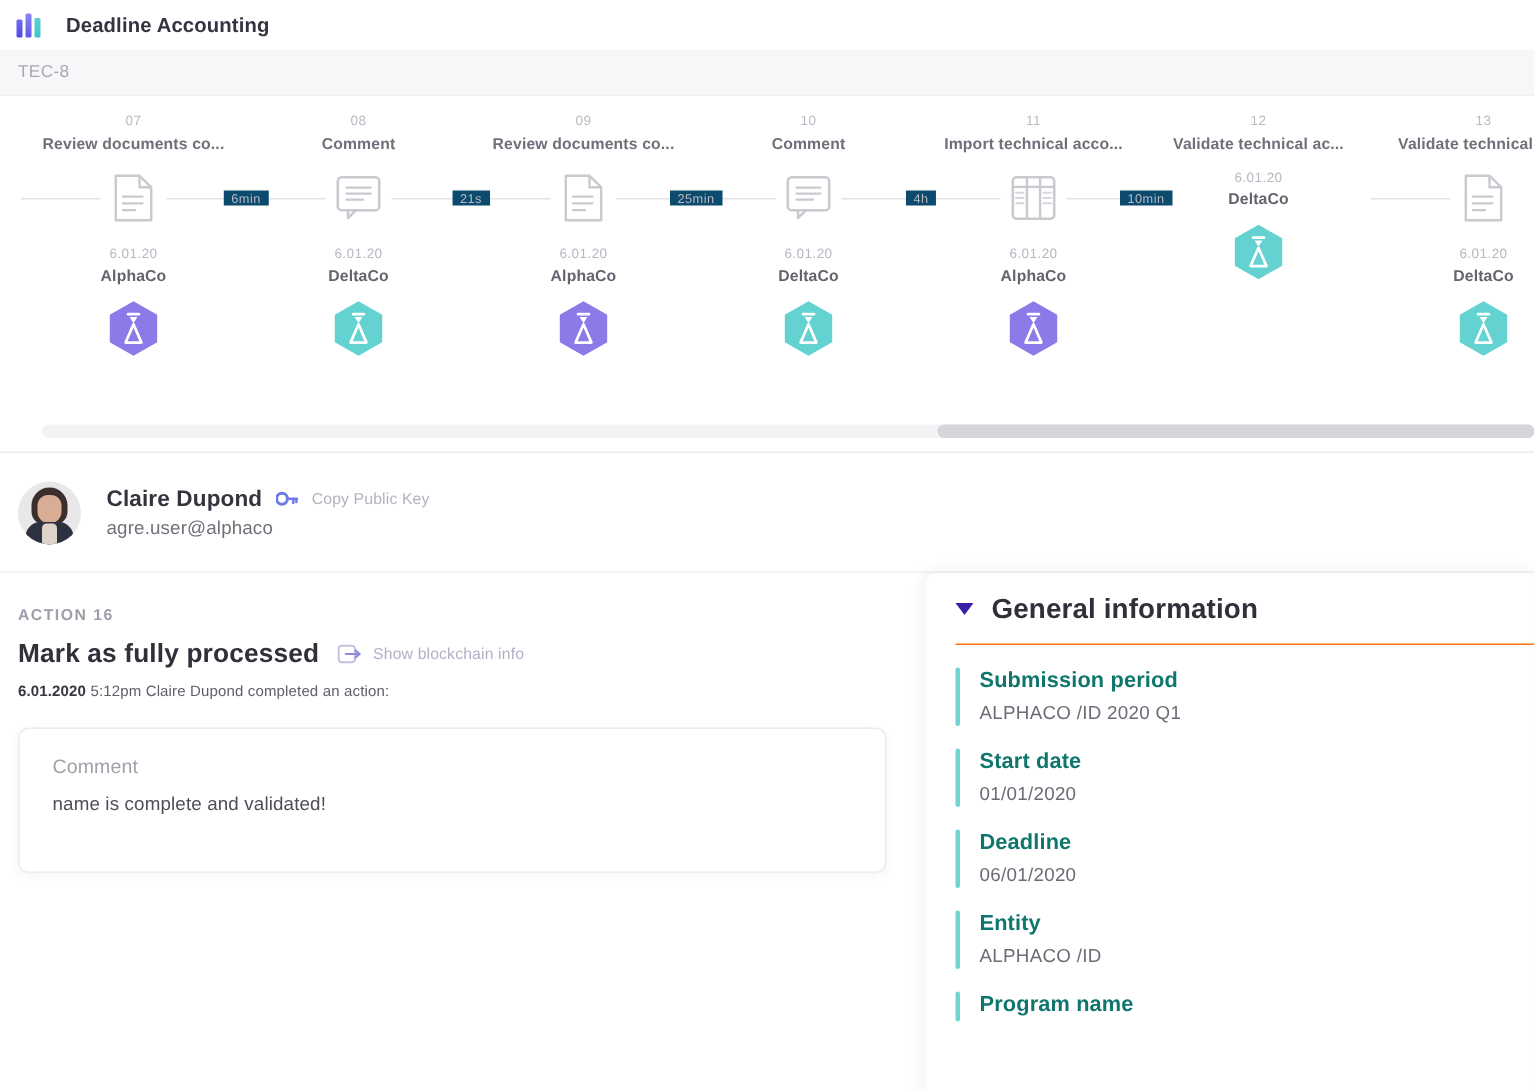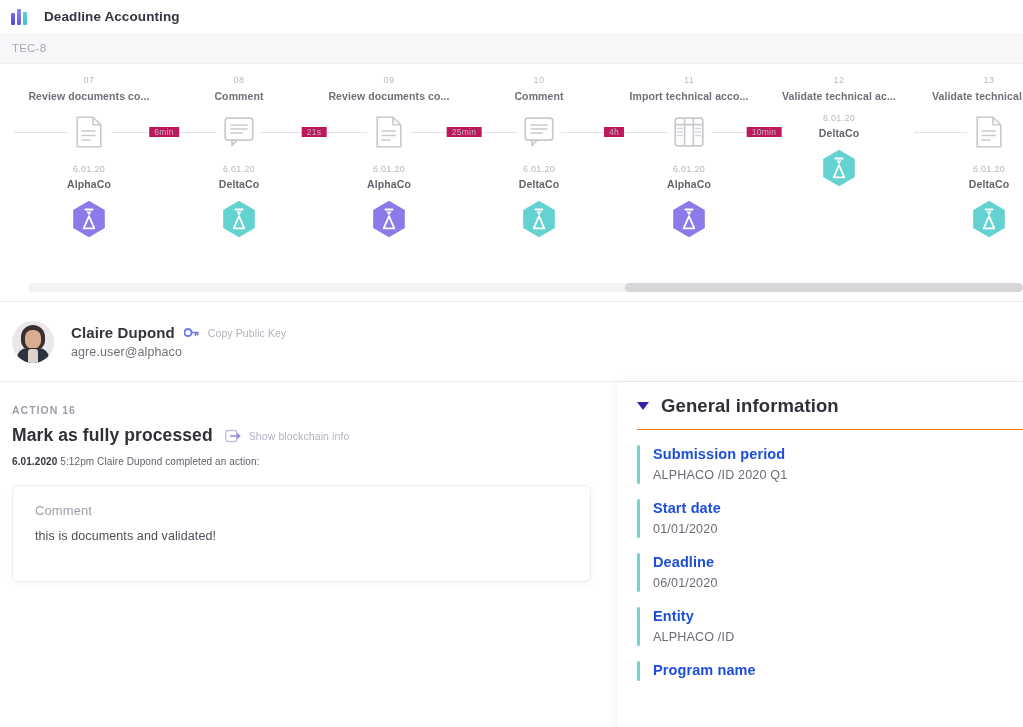--- a/index.html
+++ b/index.html
@@ -75,21 +75,21 @@
     position: relative;
   }
   .connector {
     position: absolute; top: 50%; height: 1px; background: #e2e2e8;
   }
   .connector.left  { left: 0;  right: 50%; margin-right: 22px; }
   .connector.right { right: 0; left: 50%;  margin-left: 22px; }
   .gap-label {
     position: absolute; top: 50%; left: 100%;
     transform: translate(-50%,-50%);
-    background: #be185d; padding: 0 5px;
+    background: #0c4a6e; padding: 0 5px;
     font-size: 8.5px; color: #b9bac3; letter-spacing: .3px;
     white-space: nowrap; z-index: 2;
   }
   .doc-icon svg, .comment-icon svg, .table-icon svg { display: block; }
   .step-date { margin-top: 11px; font-size: 9px; color: #b6b7c0; letter-spacing: .3px; }
   .step-org  { margin-top: 4px; font-size: 10.5px; font-weight: bold; color: #63646d; letter-spacing: .1px; }
   .hexbadge { margin-top: 10px; width: 34px; height: 38px; position: relative; }
   .hexbadge svg { display: block; }
 
   
@@ -165,21 +165,21 @@
     display: flex; align-items: center; gap: 12px;
     height: 48px;
     border-bottom: 1px solid #f97316;
     margin-right: 0;
   }
   .caret { width: 0; height: 0; border-left: 6px solid transparent; border-right: 6px solid transparent; border-top: 8px solid #3b1ea8; }
   .panel-title { font-size: 18.5px; font-weight: bold; color: #2f3039; letter-spacing: .1px; }
   .field { padding: 15px 0 0 0; display: flex; }
   .field .bar { width: 3px; border-radius: 2px; background: #6fd4d2; flex: 0 0 3px; margin-right: 13px; align-self: stretch; }
   .field .fcontent { padding-bottom: 2px; }
-  .flabel { font-size: 14.5px; font-weight: bold; color: #1d4ed8; letter-spacing: .1px; }
+  .flabel { font-size: 14.5px; font-weight: bold; color: #0f766e; letter-spacing: .1px; }
   .fvalue { margin-top: 5px; font-size: 12.5px; color: #6b6c76; letter-spacing: .2px; }
 </style>
 </head>
 <body>
 
 <div class="topbar">
   <div class="logo">
       <i></i>
       <i></i>
       <i></i>
@@ -404,21 +404,21 @@
         </span>
         <span class="bc-label">Show blockchain info</span>
       </div>
     </div>
     <div class="action-meta">
       <b>6.01.2020</b><span> 5:12pm Claire Dupond completed an action:</span>
     </div>
 
     <div class="comment-card">
       <div class="comment-label">Comment</div>
-      <div class="comment-text">this is documents and validated!</div>
+      <div class="comment-text">name is complete and validated!</div>
     </div>
   </div>
 
   <div class="rightcol">
     <div class="panel-head">
       <span class="caret"></span>
       <span class="panel-title">General information</span>
     </div>
     <div id="fields">
         <div class="field">

